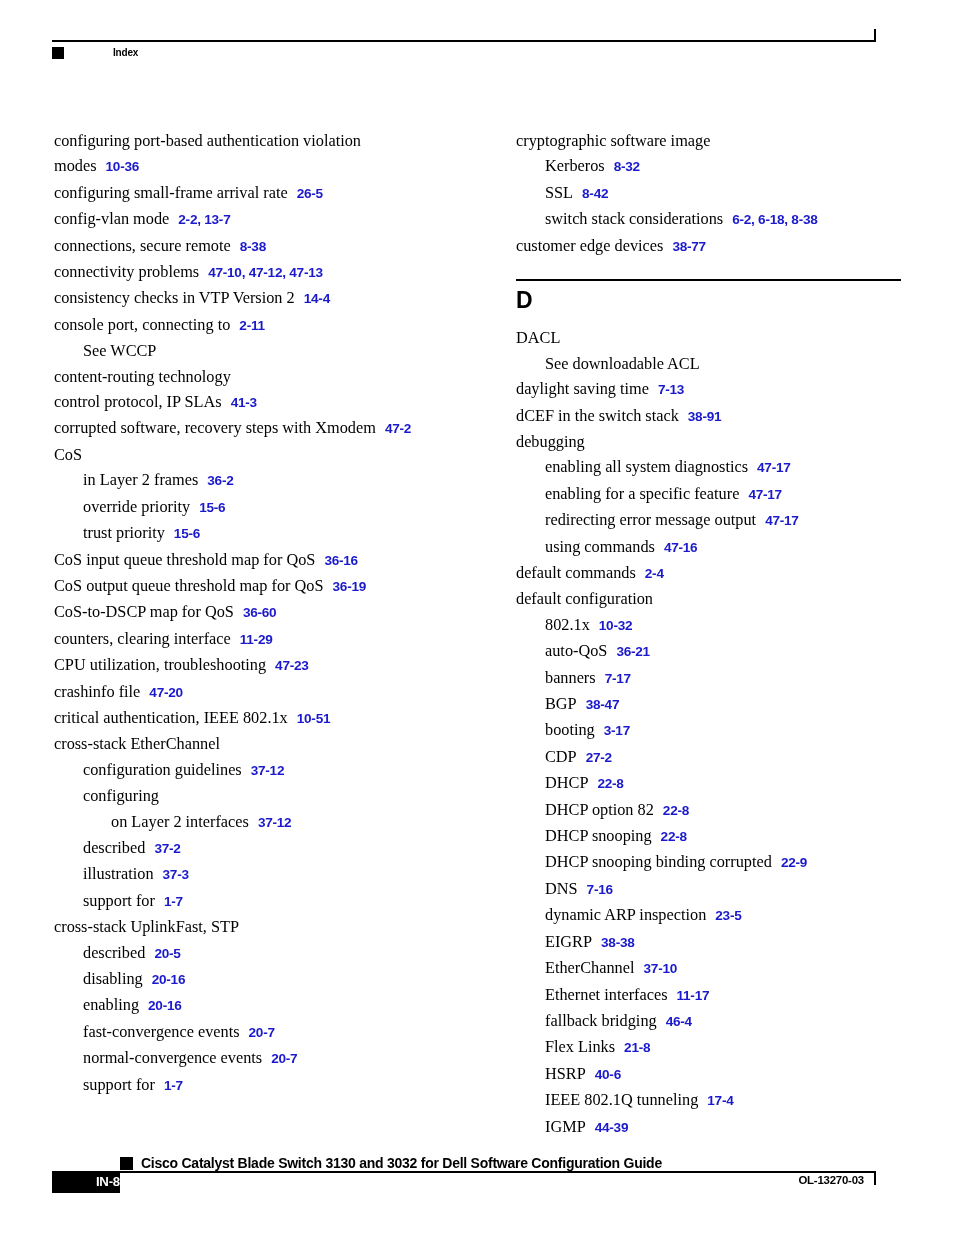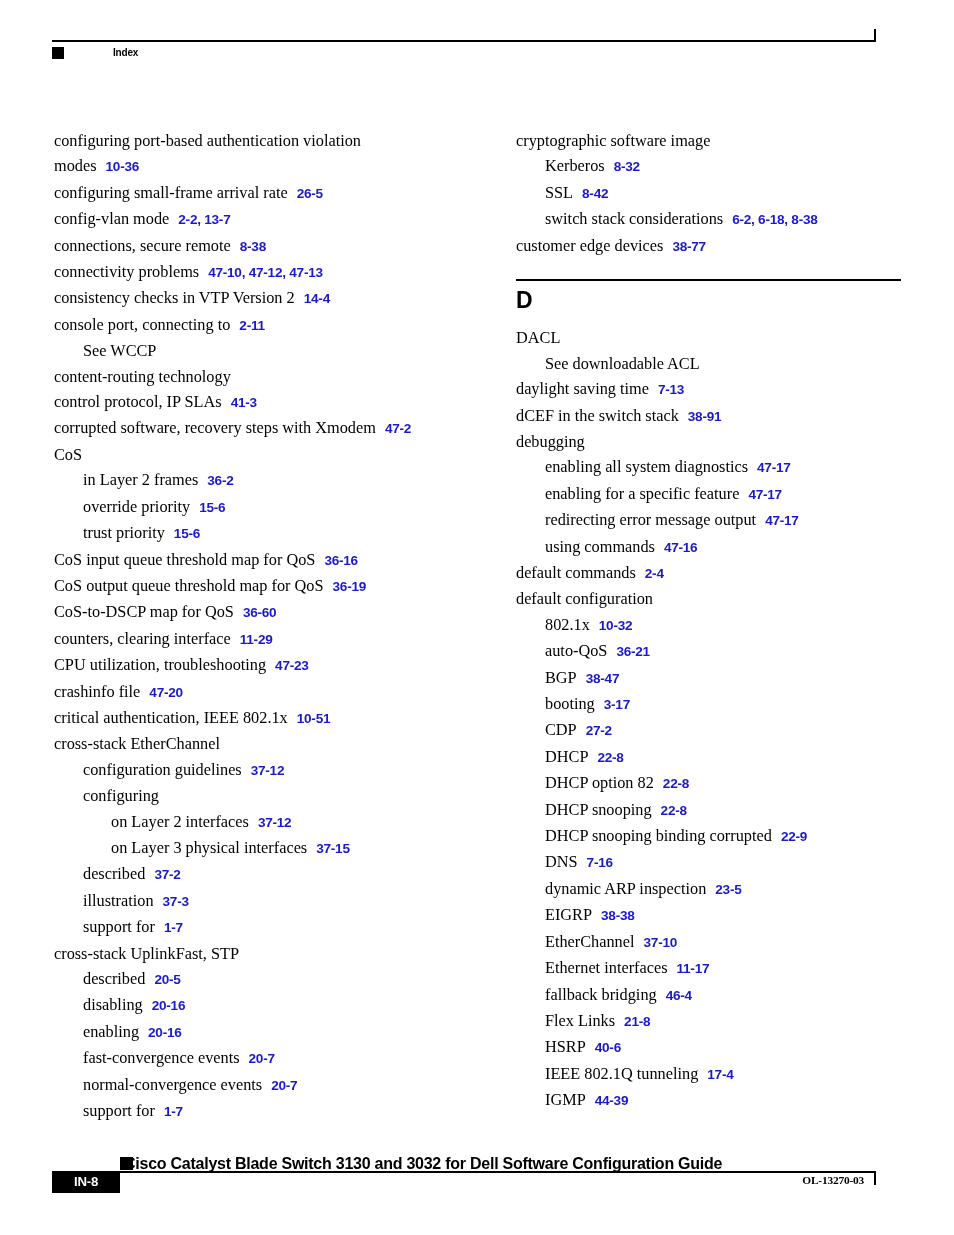--- a/index.html
+++ b/index.html
@@ -132,25 +132,25 @@
   
   .footer {
     position: absolute;
     left: 52px;
     top: 1155px;
     width: 824px;
     height: 60px;
   }
   .footer-title {
     position: absolute;
-    left: 72px;
+    left: 89px;
     top: 0px;
     font-family: "Liberation Sans", "DejaVu Sans", sans-serif;
     font-weight: bold;
-    font-size: 16px;
+    font-size: 14px;
     letter-spacing: -0.25px;
     color: #000;
     white-space: nowrap;
   }
   .footer-square {
     position: absolute;
     left: 68px;
     top: 1.5px;
     width: 13px;
     height: 13px;
@@ -174,35 +174,35 @@
   }
   .footer-pagebox {
     position: absolute;
     left: 0px;
     top: 16px;
     width: 68px;
     height: 22px;
     background: #000;
     display: flex;
     align-items: center;
-    justify-content: center;
+    justify-content: flex-end;
   }
   .footer-pagenum {
     font-family: "Liberation Sans", "DejaVu Sans", sans-serif;
     font-weight: bold;
     font-size: 13.2px;
     letter-spacing: -0.2px;
     color: #ffffff;
     line-height: 1;
   }
   .footer-docid {
     position: absolute;
     right: 12px;
     top: 19px;
-    font-family: Liberation Serif, serif;
+    font-family: Liberation Sans, sans-serif;
     font-weight: bold;
     font-size: 11.4px;
     letter-spacing: -0.2px;
     color: #000;
     white-space: nowrap;
   }
 </style>
 </head>
 <body>
 
@@ -239,21 +239,20 @@
         <div class="entry lvl0"><span class="term">CoS output queue threshold map for QoS</span><span class="pages">36-19</span></div>
         <div class="entry lvl0"><span class="term">CoS-to-DSCP map for QoS</span><span class="pages">36-60</span></div>
         <div class="entry lvl0"><span class="term">counters, clearing interface</span><span class="pages">11-29</span></div>
         <div class="entry lvl0"><span class="term">CPU utilization, troubleshooting</span><span class="pages">47-23</span></div>
         <div class="entry lvl0"><span class="term">crashinfo file</span><span class="pages">47-20</span></div>
         <div class="entry lvl0"><span class="term">critical authentication, IEEE 802.1x</span><span class="pages">10-51</span></div>
         <div class="entry lvl0"><span class="term">cross-stack EtherChannel</span></div>
         <div class="entry lvl1"><span class="term">configuration guidelines</span><span class="pages">37-12</span></div>
         <div class="entry lvl1"><span class="term">configuring</span></div>
         <div class="entry lvl2"><span class="term">on Layer 2 interfaces</span><span class="pages">37-12</span></div>
-        <div class="entry lvl2"><span class="term">on Layer 3 physical interfaces</span><span class="pages">37-15</span></div>
         <div class="entry lvl1"><span class="term">described</span><span class="pages">37-2</span></div>
         <div class="entry lvl1"><span class="term">illustration</span><span class="pages">37-3</span></div>
         <div class="entry lvl1"><span class="term">support for</span><span class="pages">1-7</span></div>
         <div class="entry lvl0"><span class="term">cross-stack UplinkFast, STP</span></div>
         <div class="entry lvl1"><span class="term">described</span><span class="pages">20-5</span></div>
         <div class="entry lvl1"><span class="term">disabling</span><span class="pages">20-16</span></div>
         <div class="entry lvl1"><span class="term">enabling</span><span class="pages">20-16</span></div>
         <div class="entry lvl1"><span class="term">fast-convergence events</span><span class="pages">20-7</span></div>
         <div class="entry lvl1"><span class="term">normal-convergence events</span><span class="pages">20-7</span></div>
         <div class="entry lvl1"><span class="term">support for</span><span class="pages">1-7</span></div>
@@ -275,20 +274,21 @@
         <div class="entry lvl0"><span class="term">dCEF in the switch stack</span><span class="pages">38-91</span></div>
         <div class="entry lvl0"><span class="term">debugging</span></div>
         <div class="entry lvl1"><span class="term">enabling all system diagnostics</span><span class="pages">47-17</span></div>
         <div class="entry lvl1"><span class="term">enabling for a specific feature</span><span class="pages">47-17</span></div>
         <div class="entry lvl1"><span class="term">redirecting error message output</span><span class="pages">47-17</span></div>
         <div class="entry lvl1"><span class="term">using commands</span><span class="pages">47-16</span></div>
         <div class="entry lvl0"><span class="term">default commands</span><span class="pages">2-4</span></div>
         <div class="entry lvl0"><span class="term">default configuration</span></div>
         <div class="entry lvl1"><span class="term">802.1x</span><span class="pages">10-32</span></div>
         <div class="entry lvl1"><span class="term">auto-QoS</span><span class="pages">36-21</span></div>
+        <div class="entry lvl1"><span class="term">banners</span><span class="pages">7-17</span></div>
         <div class="entry lvl1"><span class="term">BGP</span><span class="pages">38-47</span></div>
         <div class="entry lvl1"><span class="term">booting</span><span class="pages">3-17</span></div>
         <div class="entry lvl1"><span class="term">CDP</span><span class="pages">27-2</span></div>
         <div class="entry lvl1"><span class="term">DHCP</span><span class="pages">22-8</span></div>
         <div class="entry lvl1"><span class="term">DHCP option 82</span><span class="pages">22-8</span></div>
         <div class="entry lvl1"><span class="term">DHCP snooping</span><span class="pages">22-8</span></div>
         <div class="entry lvl1"><span class="term">DHCP snooping binding corrupted</span><span class="pages">22-9</span></div>
         <div class="entry lvl1"><span class="term">DNS</span><span class="pages">7-16</span></div>
         <div class="entry lvl1"><span class="term">dynamic ARP inspection</span><span class="pages">23-5</span></div>
         <div class="entry lvl1"><span class="term">EIGRP</span><span class="pages">38-38</span></div>

